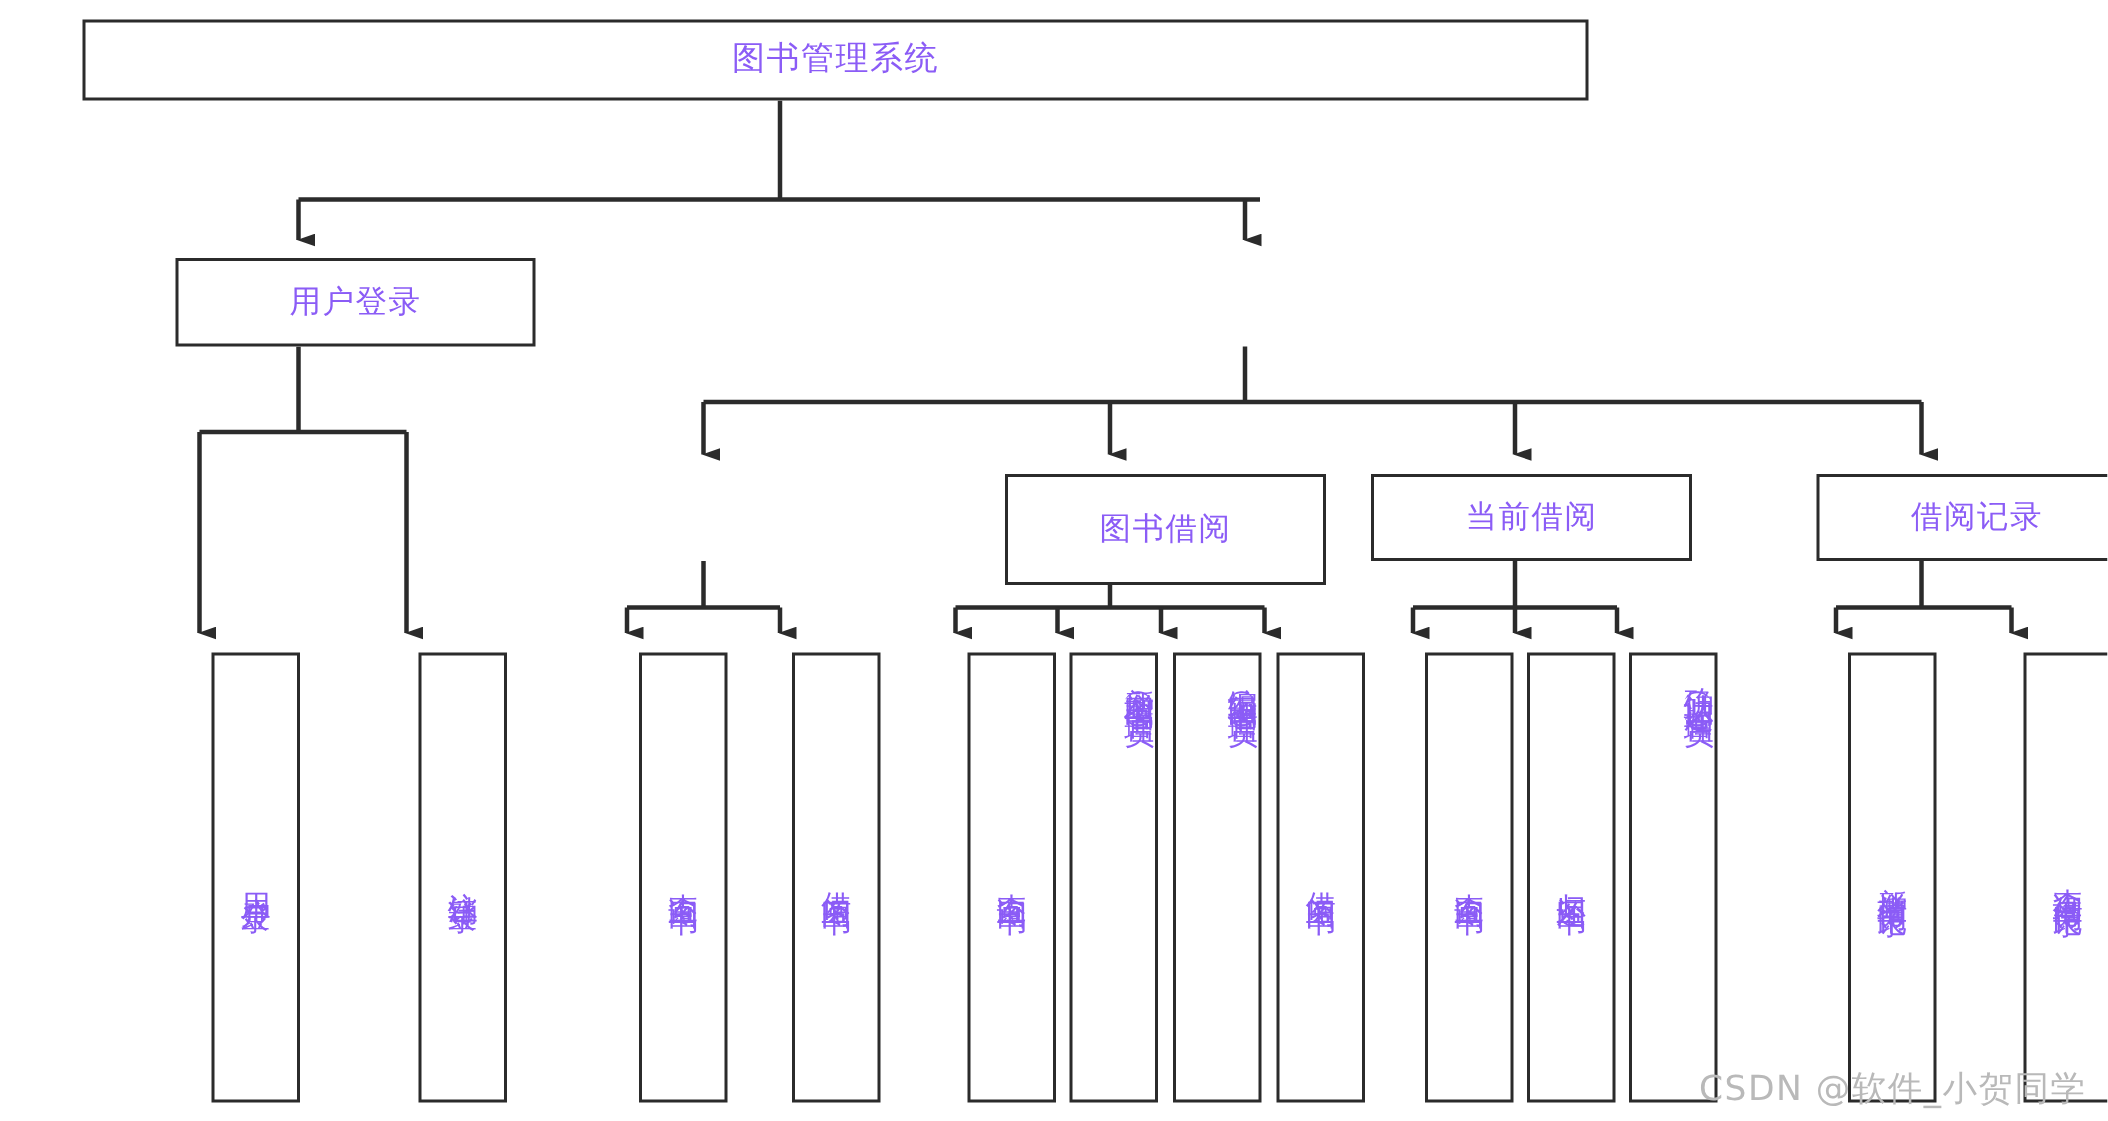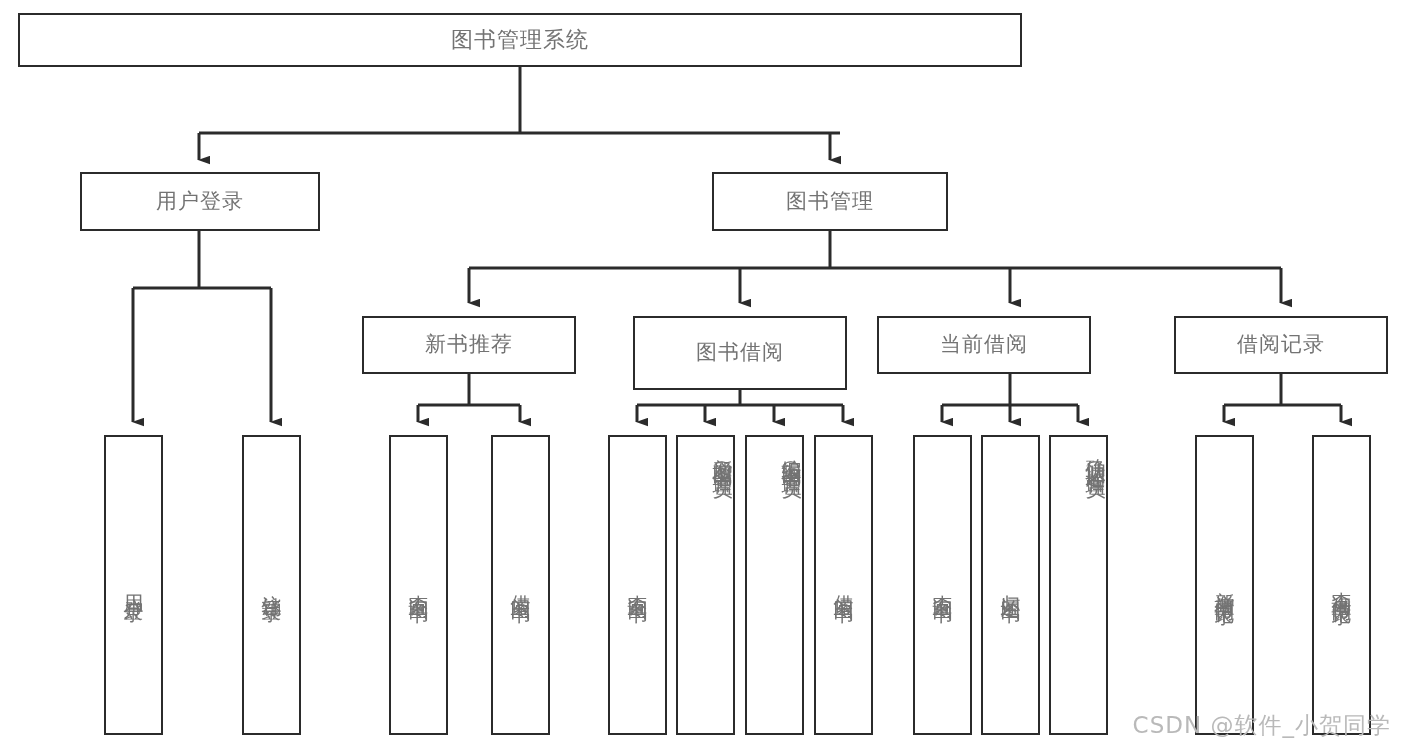--- a/index.html
+++ b/index.html
@@ -22,21 +22,22 @@
     pointer-events:none;
   }
   .node{
     position:absolute;
     box-sizing:border-box;
     background:#ffffff;
     border:2px solid #2b2b2b;
     display:flex;
     align-items:center;
     justify-content:center;
-    color:#737373;
+    color:#8b5cf6;
+    margin-left:37px;
   }
   .node.horiz{
     font-size:21px;
     letter-spacing:1px;
     line-height:1.1;
     white-space:nowrap;
   }
   .node.root{
     font-size:22px;
   }
@@ -118,23 +119,21 @@
       <path d="M1281,374 L1281,405"></path>
       <path d="M1224,405 L1341,405"></path>
       <path d="M1224,405 L1224,422" marker-end="url(#arw)"></path>
       <path d="M1341,405 L1341,422" marker-end="url(#arw)"></path>
     </g>
   </svg>
 
   <div class="node horiz root" style="left:18px;top:13px;width:1004px;height:54px;">图书管理系统</div>
 
   <div class="node horiz" style="left:80px;top:172px;width:240px;height:59px;">用户登录</div>
-  <div class="node horiz" style="left:712px;top:172px;width:236px;height:59px;">图书管理</div>
 
-  <div class="node horiz" style="left:362px;top:316px;width:214px;height:58px;">新书推荐</div>
   <div class="node horiz" style="left:633px;top:316px;width:214px;height:74px;">图书借阅</div>
   <div class="node horiz" style="left:877px;top:316px;width:214px;height:58px;">当前借阅</div>
   <div class="node horiz" style="left:1174px;top:316px;width:214px;height:58px;">借阅记录</div>
 
   <div class="node leaf" style="left:104px;top:435px;width:59px;height:300px;">用户登录</div>
   <div class="node leaf" style="left:242px;top:435px;width:59px;height:300px;">注销登录</div>
 
   <div class="node leaf" style="left:389px;top:435px;width:59px;height:300px;">查询图书</div>
   <div class="node leaf" style="left:491px;top:435px;width:59px;height:300px;">借阅图书</div>
 

